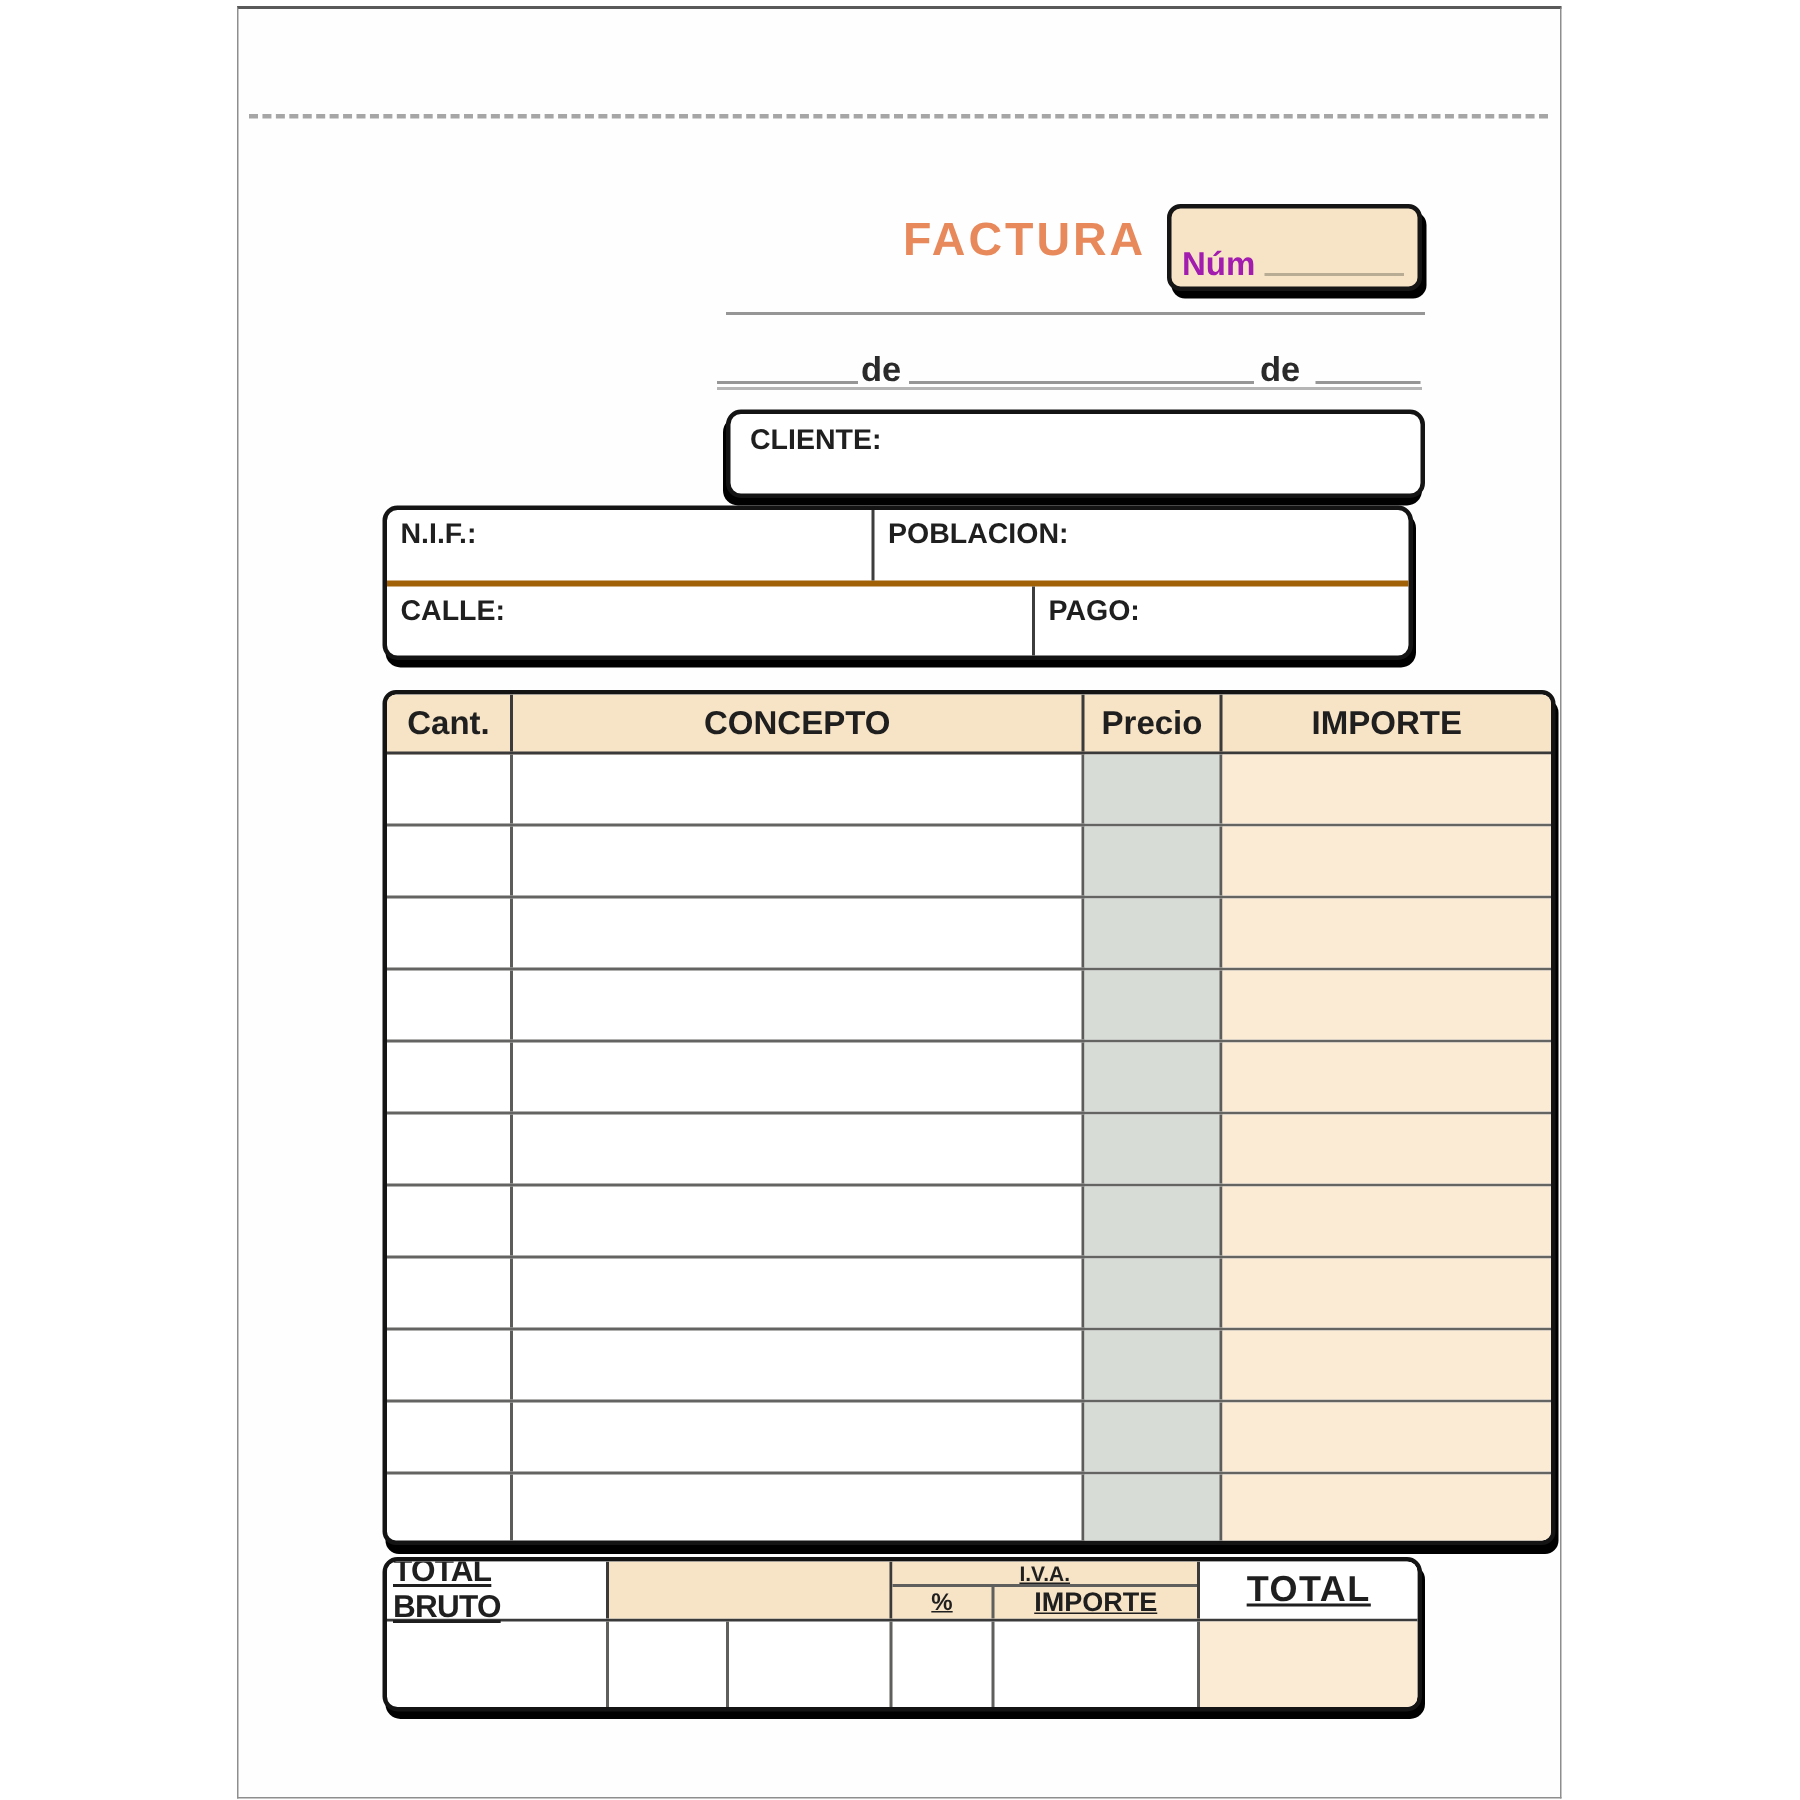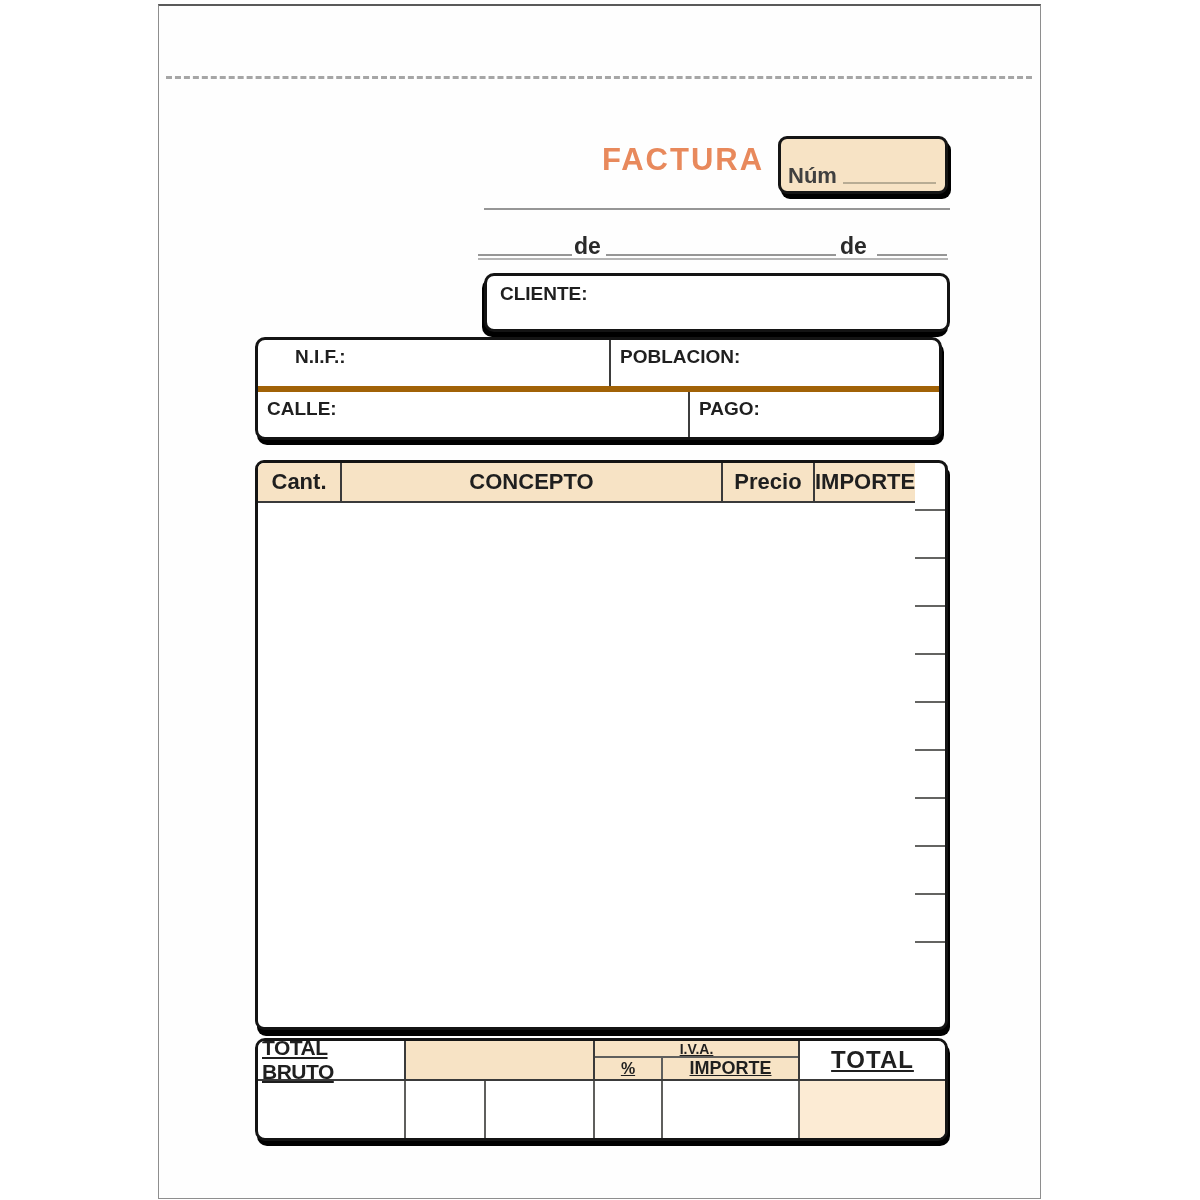--- a/index.html
+++ b/index.html
@@ -20,21 +20,21 @@
   .invoice-title{
     left:602px;top:142px;font-size:31px;font-weight:bold;letter-spacing:2px;
     color:var(--orange,#E8895C);
     text-align:center;
   }
   .num-box{
     left:778px;top:136px;width:164px;height:52px;
     background:var(--cream,#F5E3C6);border:3px solid #151515;border-radius:9px;
     box-shadow:3px 5px 0 #000;
   }
-  .num-label{position:absolute;left:7px;bottom:2px;font-size:22px;font-weight:bold;color:#404040;}
+  .num-label{position:absolute;left:7px;bottom:2px;font-size:22px;font-weight:bold;color:#a21caf;}
   .num-underline{position:absolute;left:62px;right:9px;bottom:7px;border-bottom:2px solid #b8ac94;}
 
   .rule-top{left:484px;top:208px;width:466px;height:0;border-top:2px solid #969696;}
 
   
   .date-row{left:478px;top:228px;width:470px;height:32px;}
   .date-seg{position:absolute;bottom:4px;border-bottom:2px solid #969696;height:0;}
   .seg1{left:0;width:94px;}
   .seg2{left:128px;width:230px;}
   .seg3{left:399px;width:70px;}
@@ -50,33 +50,33 @@
   }
   .cliente-label{position:absolute;left:13px;top:7px;font-size:19px;font-weight:bold;}
 
   
   .nif-box{
     left:255px;top:337px;width:687px;height:103px;background:#fff;
     border:3px solid #141414;border-radius:10px;box-shadow:2px 5px 0 #000;
     box-sizing:border-box;display:flex;flex-direction:column;
   }
   .nif-row{display:flex;flex:1;}
-  .nif-row.first{border-bottom:6px solid #a16207;padding-left:28px;}
+  .nif-row.first{border-bottom:4px solid #a16207;}
   .fcell{position:relative;box-sizing:border-box;}
   .fcell .flabel{position:absolute;left:9px;top:6px;font-size:19px;font-weight:bold;}
   .c-nif{width:325px;border-right:2px solid #3d3d3d;}
   .c-poblacion{flex:1;}
   .c-calle{width:432px;border-right:2px solid #3d3d3d;}
   .c-pago{flex:1;padding-left:29px;}
 
   
   .items-table{
-    left:255px;top:460px;width:693px;height:570px;background:#fff;
+    left:255px;top:460px;width:782px;height:570px;background:#fff;
     border:3px solid #141414;border-radius:9px;box-shadow:2px 6px 0 #000;
-    box-sizing:border-box;overflow:hidden;display:flex;
+    box-sizing:border-box;overflow:hidden;display:flex;flex-direction:column;
   }
   .items-header{
     display:flex;height:40px;min-height:40px;background:var(--cream,#F7E3C5);
     border-bottom:2px solid #3a3a3a;font-weight:bold;font-size:22px;box-sizing:border-box;
   }
   .hcell{display:flex;align-items:center;justify-content:center;box-sizing:border-box;}
   .col-cant{width:84px;}
   .col-concepto{width:381px;}
   .col-precio{width:92px;}
   .col-importe{flex:1;}

